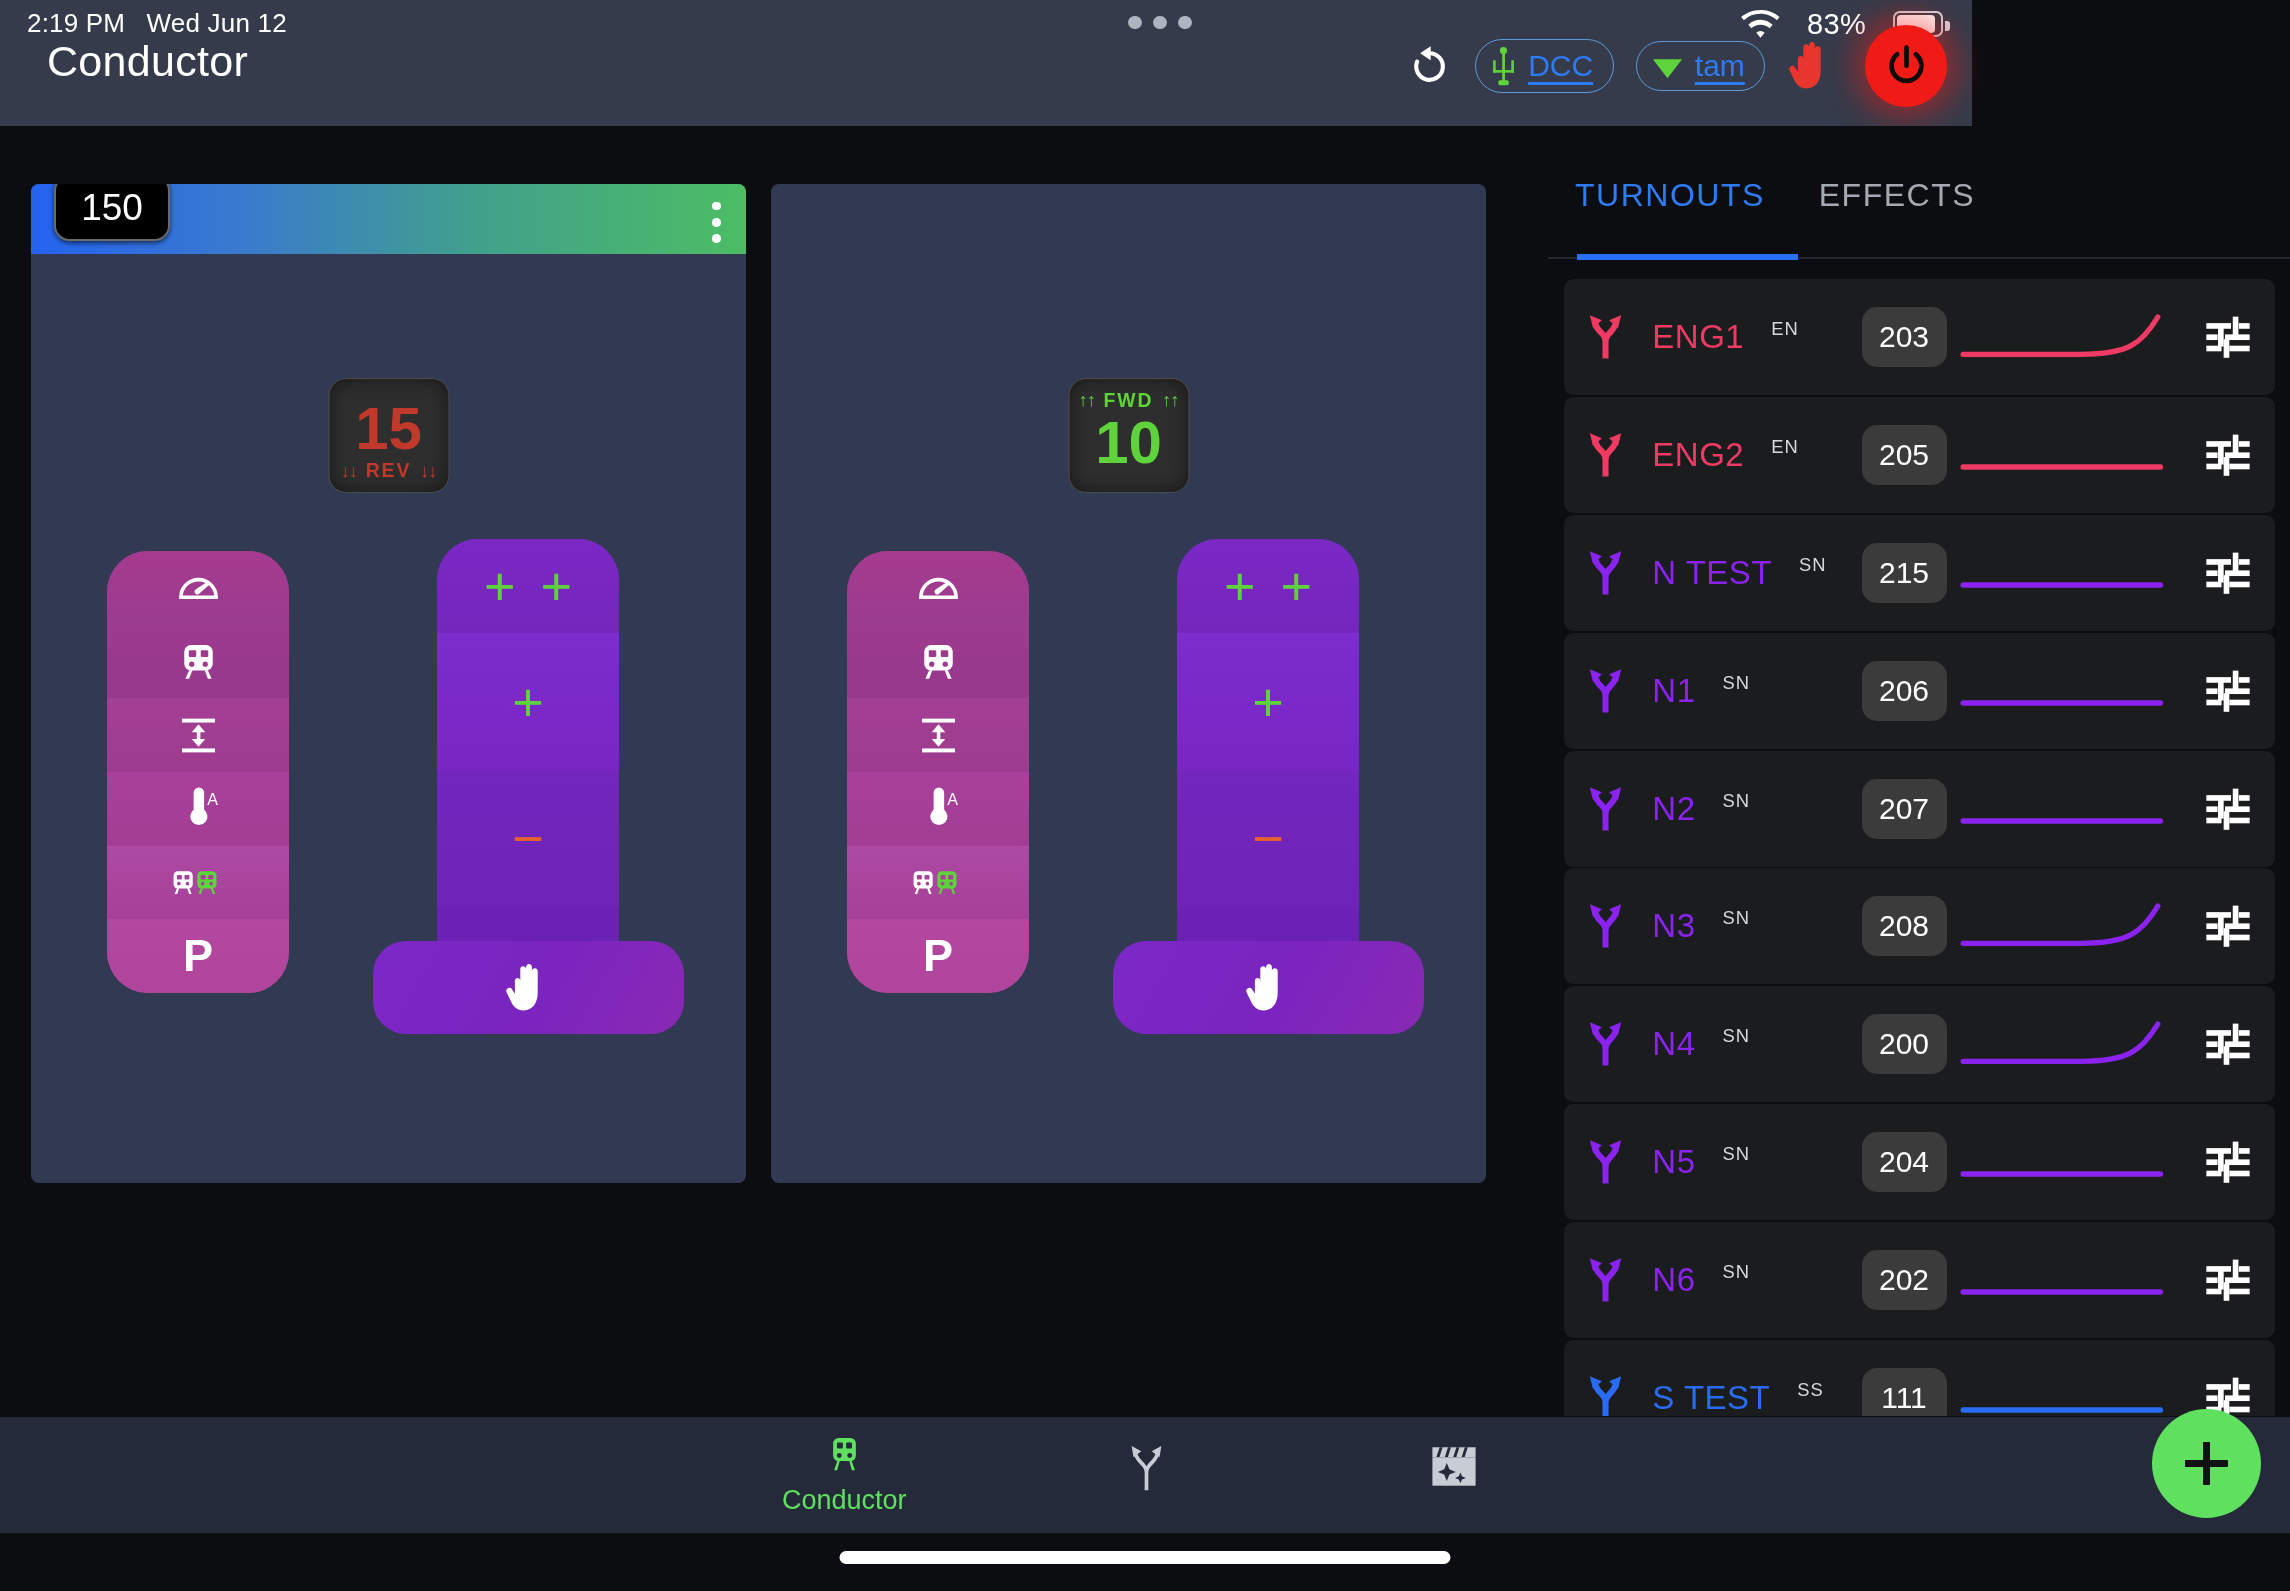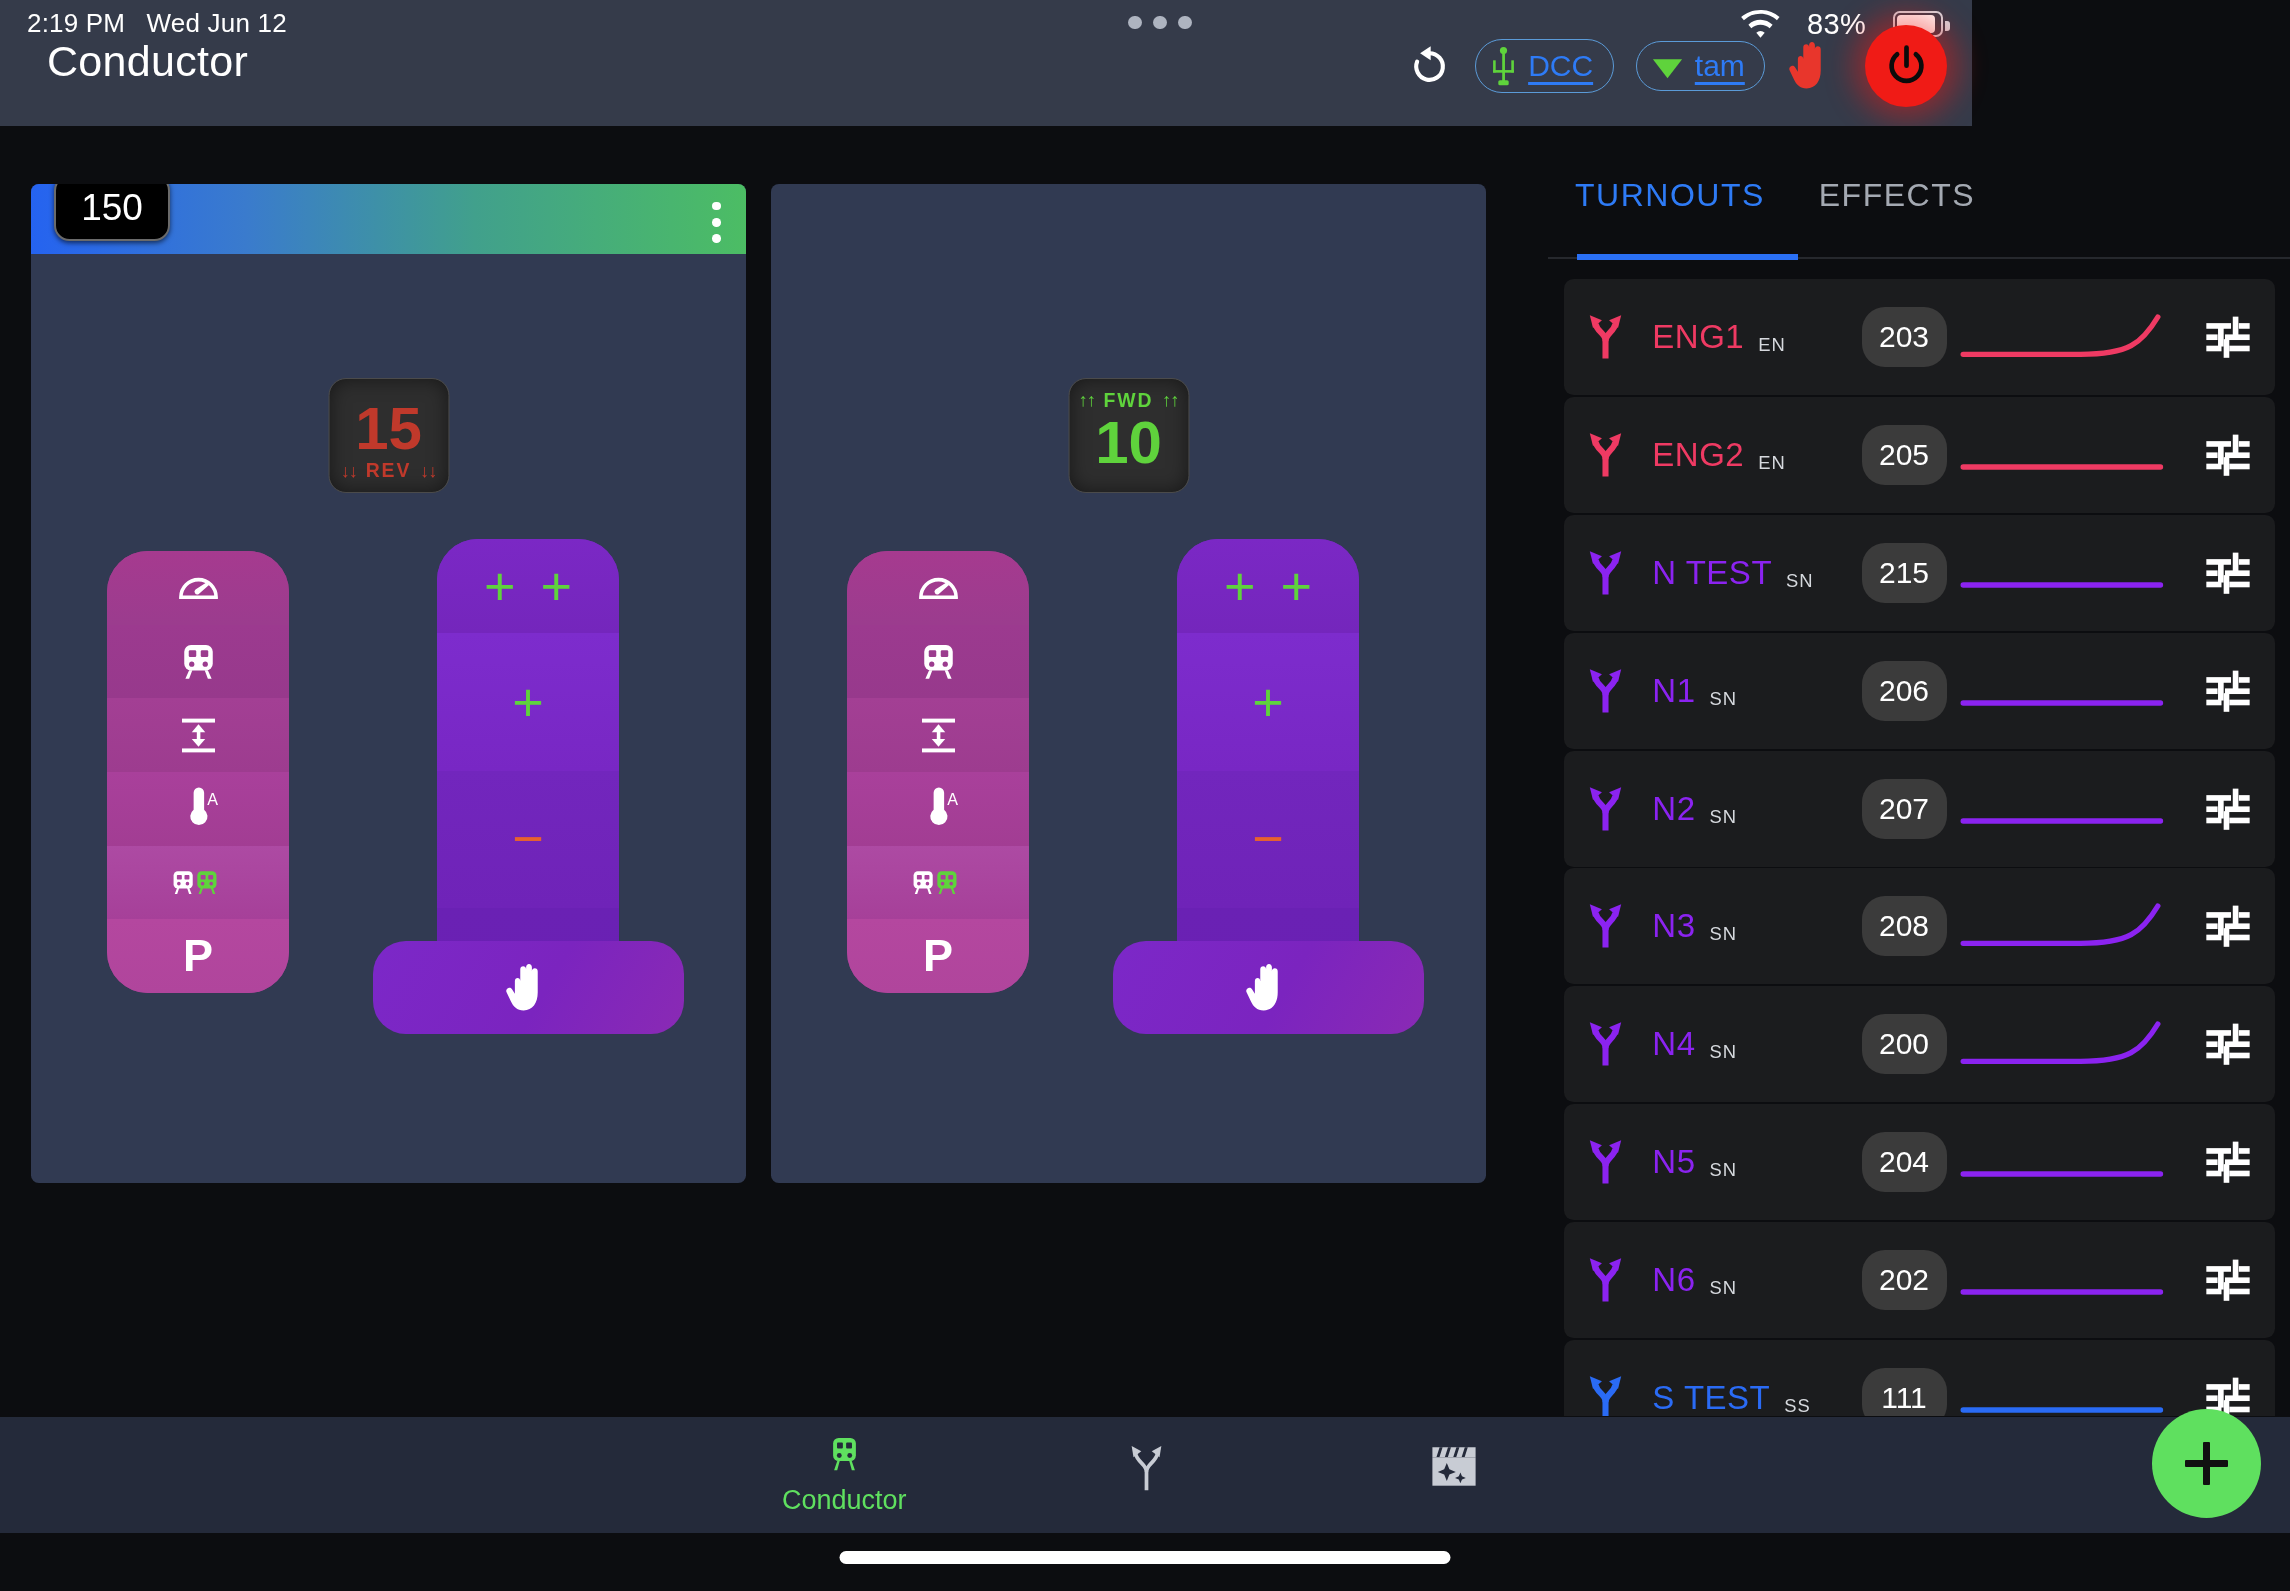--- a/index.html
+++ b/index.html
@@ -187,27 +187,27 @@
   .tab-divider { position: absolute; left: 0; top: 131px; width: 742px; height: 1.9px; background: #26282d; }
 
   .turnout-list { position: absolute; left: 0; top: 153px; width: 742px; height: 1137px; overflow: hidden; }
   .trow {
     position: relative; height: 116px; background: #1b1c1e;
     border-radius: 9.7px; margin: 0 15.5px 1.9px 15.5px;
     display: flex; align-items: center;
   }
   .trow .tn-icon { width: 83px; display: flex; justify-content: center; align-items: center; cursor: pointer; }
   .trow .tn-name {
-    display: flex; align-items: flex-end; gap: 14px;
+    display: flex; align-items: flex-start; gap: 27px;
     width: 215px; padding-left: 5.8px;
   }
   .tn-label { font-size: 33px; letter-spacing: 0.5px; }
   .tn-sub { font-size: 18.4px; color: #d6d9de; letter-spacing: 1px; }
   .tn-addr {
-    min-width: 85px; height: 60px; background: #3b3b3b; border-radius: 23px;
+    min-width: 85px; height: 60px; background: #3b3b3b; border-radius: 15px;
     display: flex; align-items: center; justify-content: center;
     color: #fff; font-size: 30px; padding: 0 17.5px; cursor: pointer;
   }
   .tn-track { flex: 1; display: flex; align-items: center; justify-content: center; cursor: pointer; }
   .tn-cfg { width: 93px; display: flex; align-items: center; justify-content: center; cursor: pointer; }
 
   
   .bottombar {
     position: absolute; left: 0; top: 1417px; width: 2290px; height: 116px;
     background: #242a3a;

